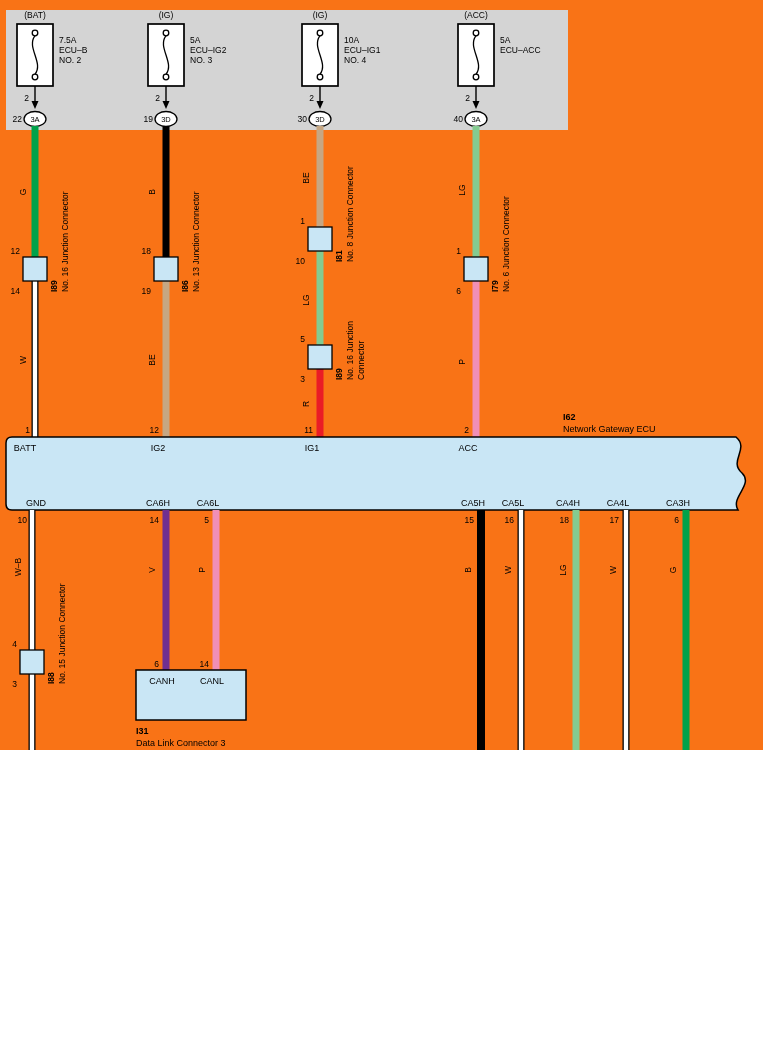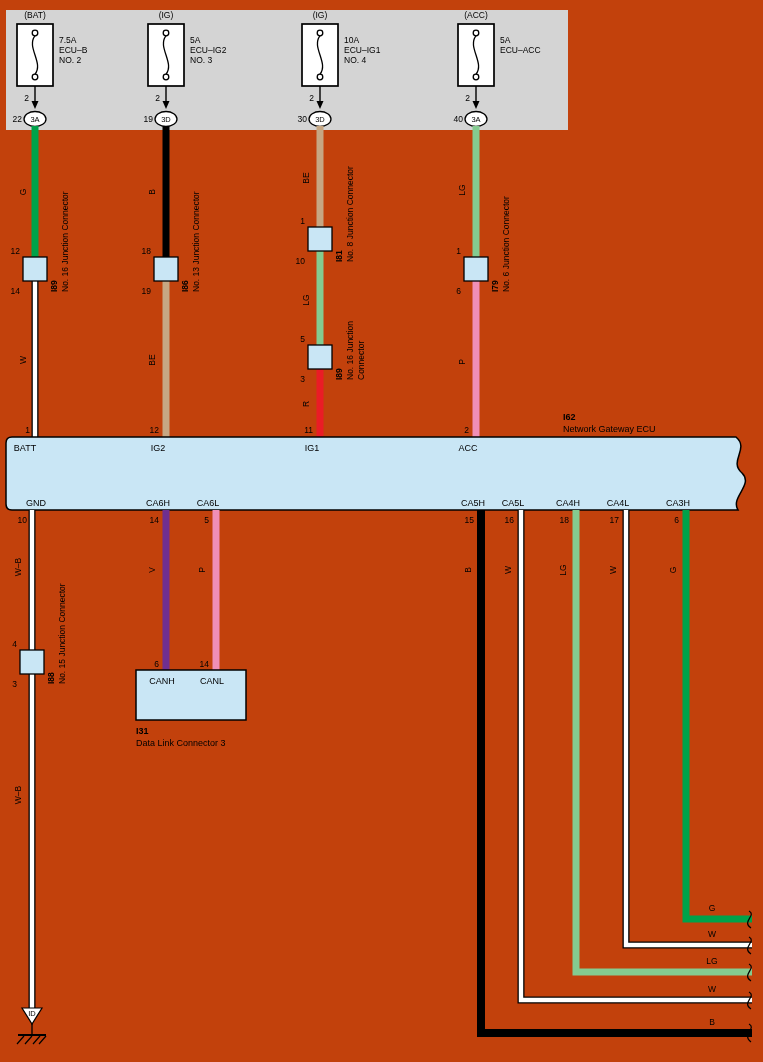--- a/index.html
+++ b/index.html
@@ -1,16 +1,16 @@
 <!DOCTYPE html>
 <html><head>
 <meta charset="utf-8">
 <style>
   html,body{margin:0;padding:0;background:#fff}
-  .stage{position:relative;width:763px;height:1062px;background:#c2410c;overflow:hidden}
+  .stage{position:relative;width:763px;height:750px;background:#f97316;overflow:hidden}
   svg{display:block}
   text{font-family:"Liberation Sans","DejaVu Sans",sans-serif;fill:#000}
   .t75{font-size:7.5px}
   .t8{font-size:8.5px}
   .t9{font-size:9px}
   .b{font-weight:bold}
   .mid{text-anchor:middle}
   .end{text-anchor:end}
 </style>
 </head>

